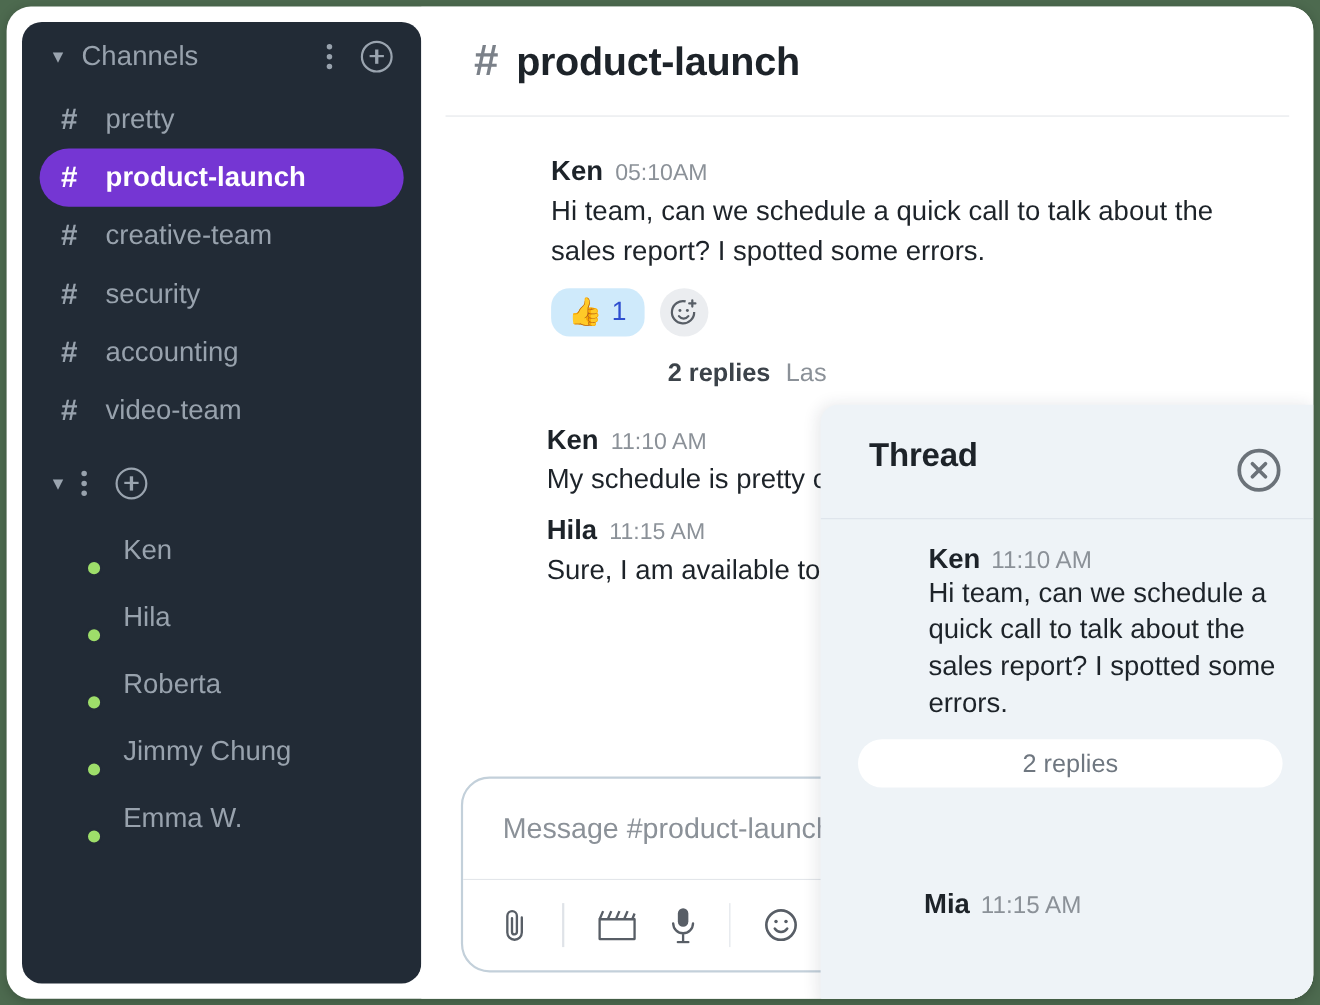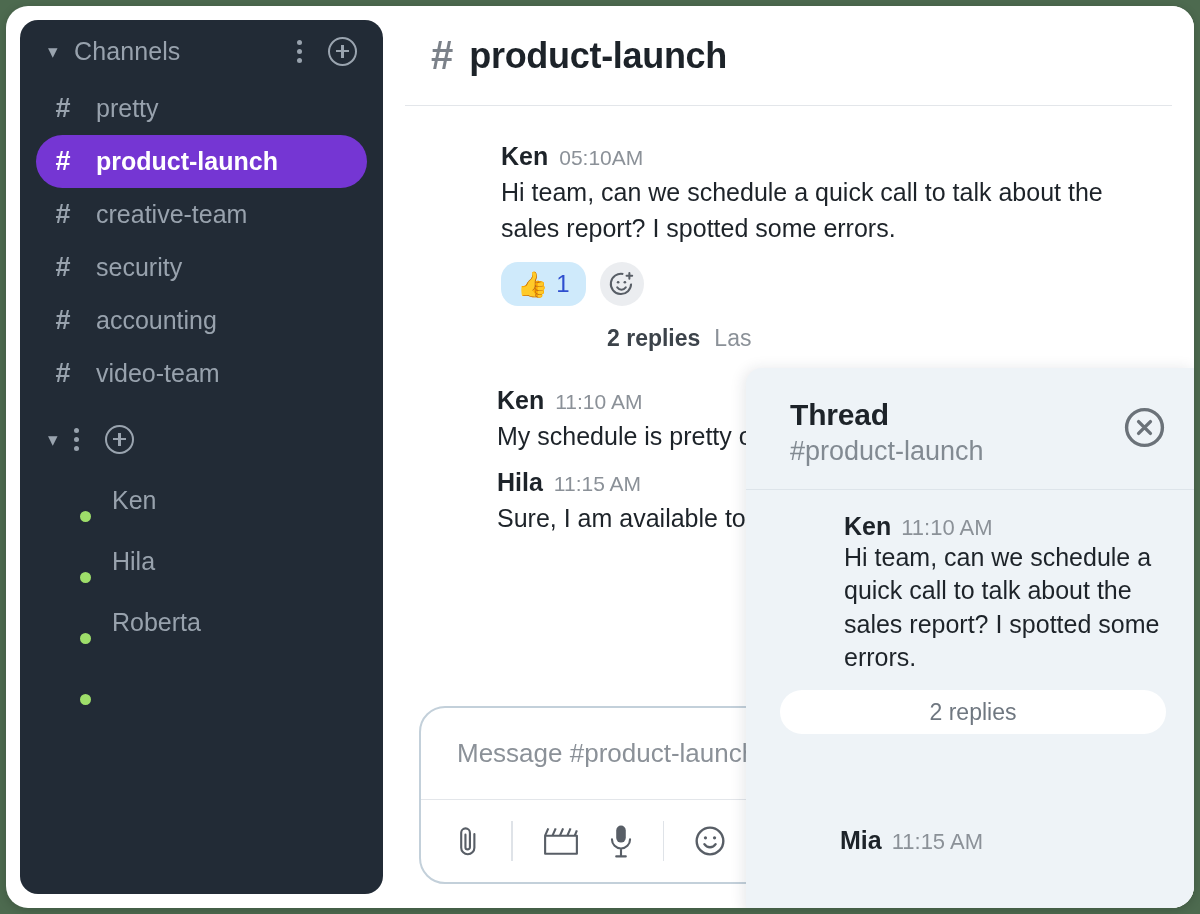--- a/index.html
+++ b/index.html
@@ -341,22 +341,37 @@
           <span class="face"><span class="f">
             <span class="bg" style="background:#f5a93d"></span>
             <span class="head" style="background:#dca87f"></span>
             <span class="hair" style="background:#c9c6c2;height:22%;top:12%"></span>
             <span class="eye" style="left:33%"></span>
                 <span class="eye" style="left:60%"></span>
             <span class="body" style="background:#8e6fb5"></span>
           </span></span>
           <span class="dot"></span>
         </span>
-      </div>
-
+        <span class="dname">Jimmy Chung</span>
+      </div>
+
+      <div class="dm-item">
+        <span class="av" style="width:44px;height:44px">
+          <span class="face"><span class="f">
+            <span class="bg" style="background:#fbf5e0"></span>
+            <span class="head" style="background:#e0a87f"></span>
+            <span class="hair" style="background:#5b3221"></span>
+            <span class="eye" style="left:35%"></span>
+                <span class="eye" style="left:59%"></span>
+            <span class="body" style="background:#4e6fa8"></span>
+          </span></span>
+          <span class="dot"></span>
+        </span>
+        <span class="dname">Emma W.</span>
+      </div>
 
     </div>
   </aside>
 
   <section id="main">
 
     <header id="chat-header">
       <span class="h-hash">#</span>
       <span class="h-title">product-launch</span>
     </header>
@@ -505,21 +520,20 @@
             <circle cx="12" cy="12" r="10"></circle>
           </svg>
         </span>
       </div>
     </div>
 
     <div id="thread-panel">
       <div id="thread-header">
         <div class="th-texts">
           <div class="th-title">Thread</div>
-          <div class="th-sub">#product-launch</div>
         </div>
         <span class="close-circle">
           <svg width="43" height="43" viewBox="0 0 24 24" fill="none" stroke="#6b7279" stroke-width="1.9" stroke-linecap="round">
             <circle cx="12" cy="12" r="10"></circle>
             <path d="M8.7 8.7l6.6 6.6M15.3 8.7l-6.6 6.6"></path>
           </svg>
         </span>
       </div>
 
       <div id="thread-body">

